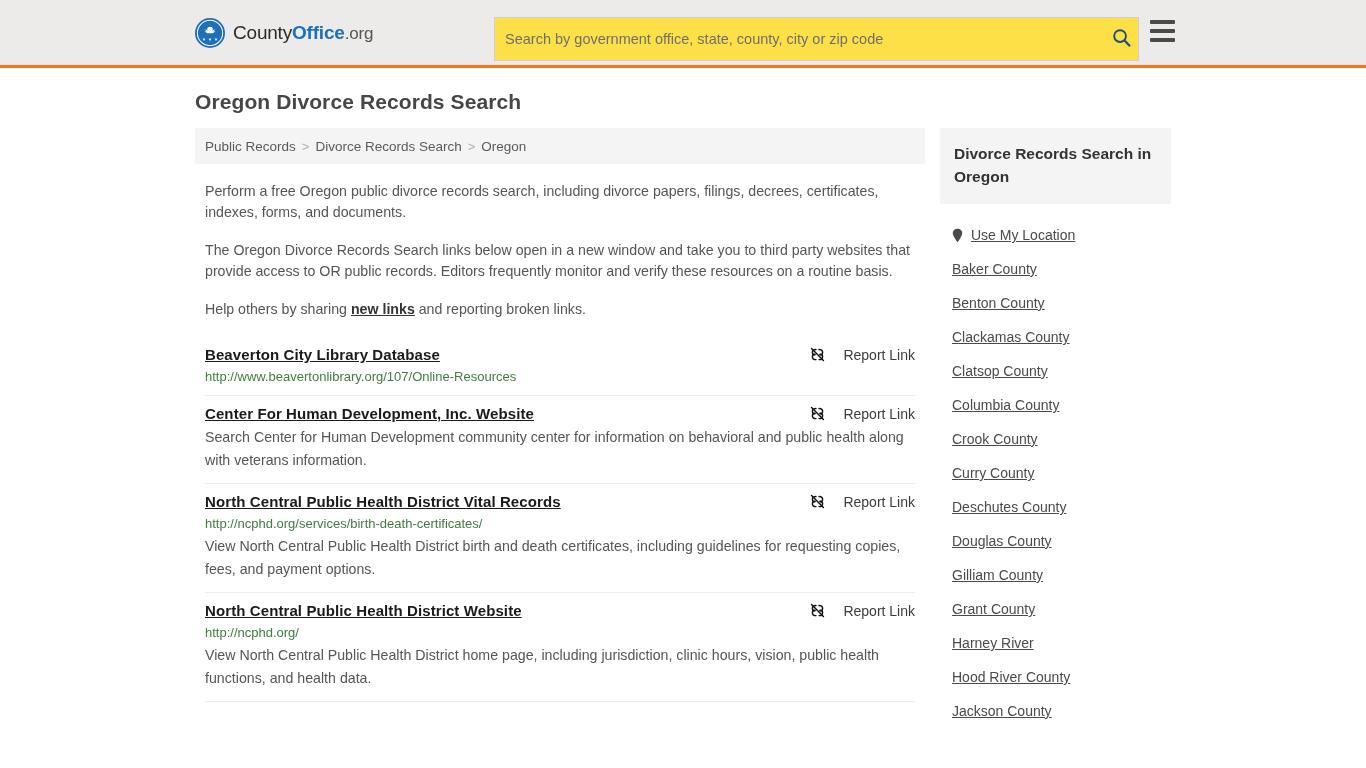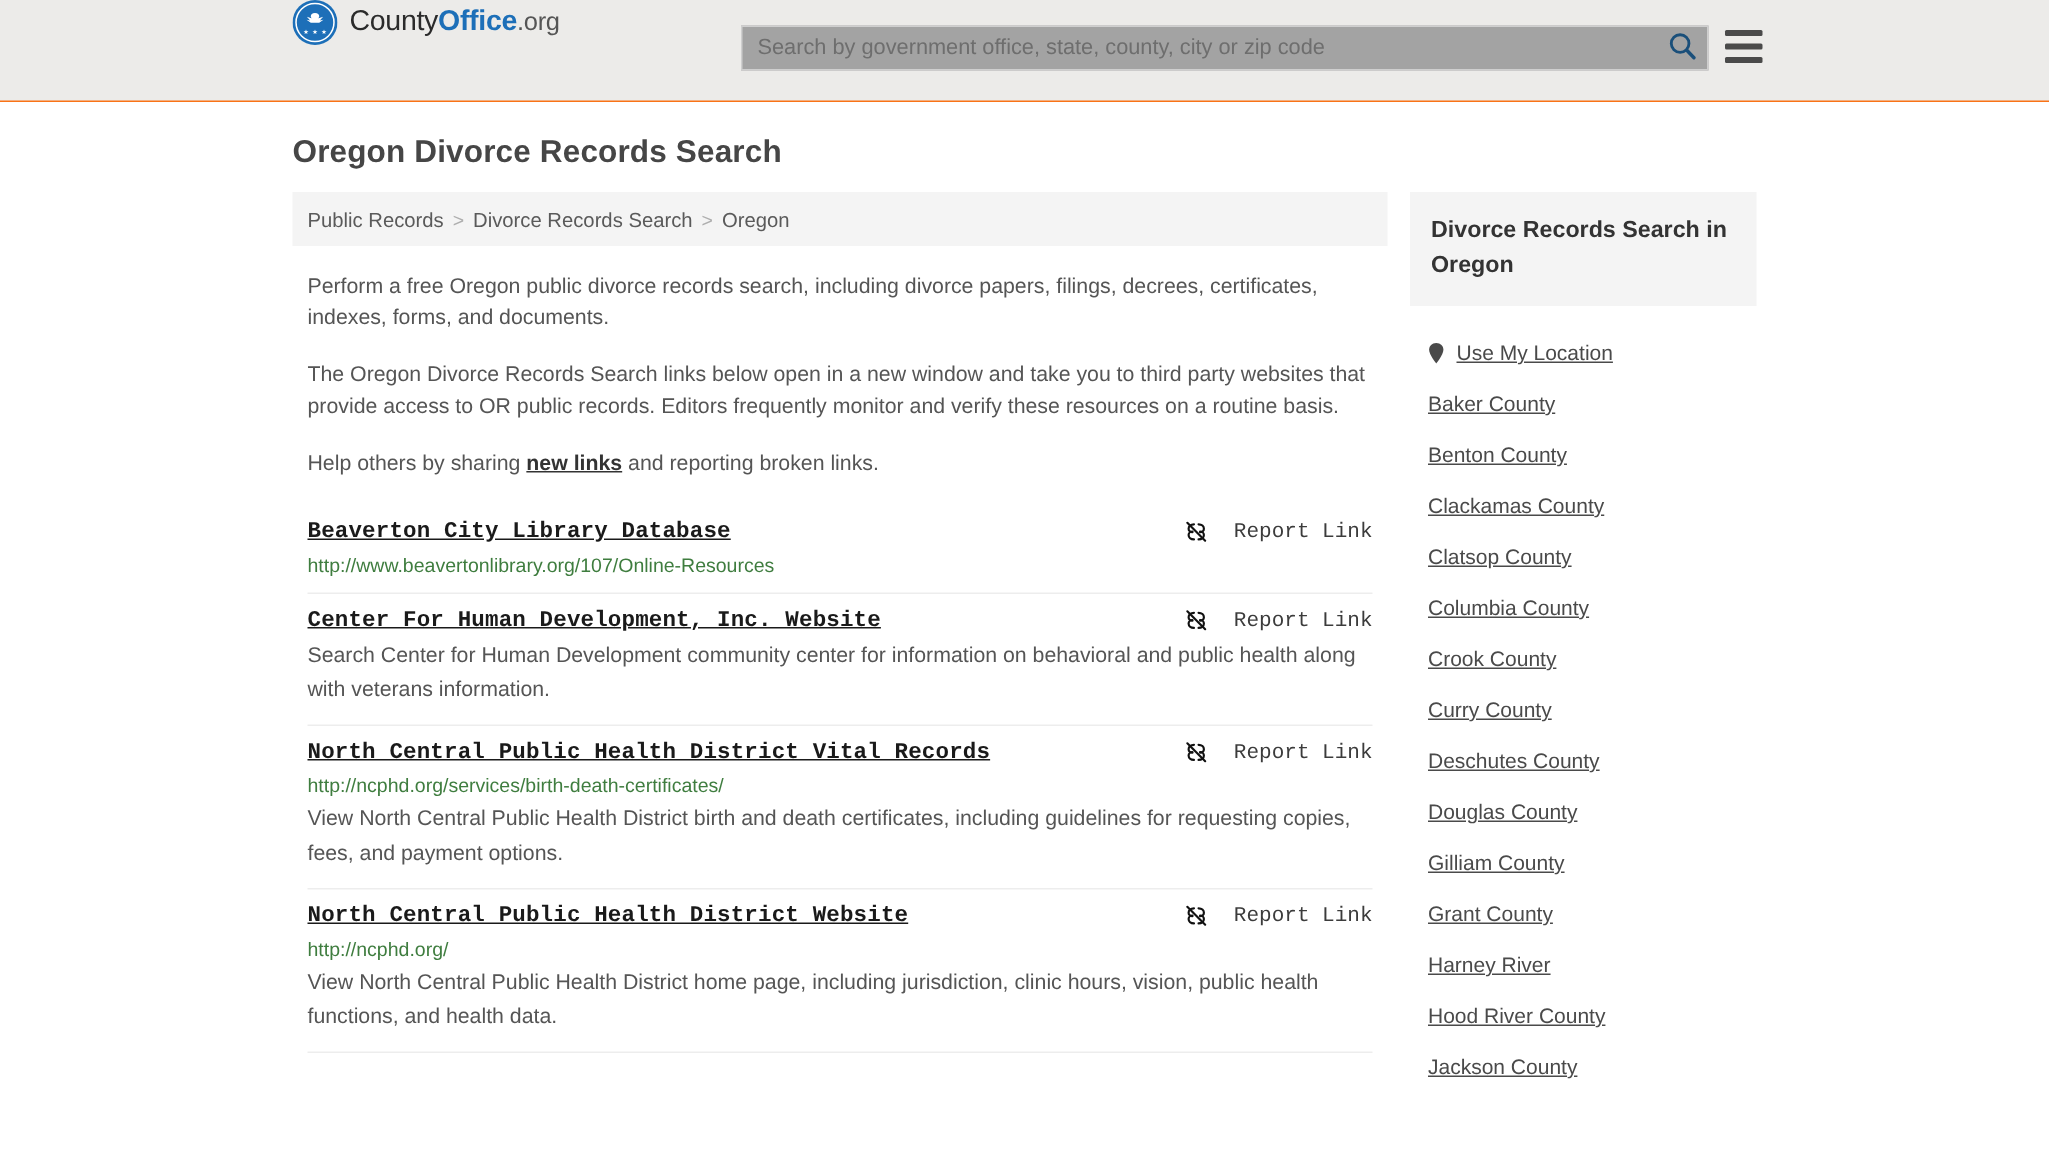--- a/index.html
+++ b/index.html
@@ -7,23 +7,23 @@
     width: 1366px; height: 768px;
     background: #ffffff;
     font-family: "Liberation Sans", sans-serif;
     overflow: hidden;
   }
 
   
   .site-header {
     height: 68px;
     background: #ecebe9;
-    border-bottom: 1px solid #f97316;
-    display: flex;
-    align-items: flex-start;
+    border-bottom: 3px solid #f97316;
+    display: flex;
+    align-items: center;
     position: relative;
   }
   .logo-wrap {
     display: flex;
     align-items: center;
     margin-left: 195px;
     gap: 8px;
     text-decoration: none;
   }
   .logo-mark { width: 30px; height: 30px; display: block; }
@@ -34,24 +34,24 @@
     white-space: nowrap;
   }
   .logo-text .b { font-weight: bold; color: #1d6fb8; }
   .logo-text .o { color: #555; font-size: 17px; }
 
   .search-wrap {
     position: absolute;
     left: 494px;
     top: 17px;
     width: 645px;
-    height: 30px;
-    display: flex;
-    align-items: center;
-    background: #a3a3a3;
+    height: 44px;
+    display: flex;
+    align-items: center;
+    background: #fde047;
     border: 1px solid #cfcfcf;
   }
   .search-input {
     flex: 1;
     border: 0;
     outline: 0;
     height: 28px;
     padding: 0 10px;
     font-size: 14.5px;
     color: #333;
@@ -126,21 +126,20 @@
   .results { margin-top: 17px; padding: 0 10px; }
   .result {
     border-bottom: 1px solid #ededed;
     padding: 9px 0 11px 0;
   }
   .result:last-child { border-bottom: 0; }
   .result-top {
     display: flex;
     align-items: center;
     justify-content: space-between;
-    font-family: Liberation Mono, monospace;
   }
   .result-title {
     font-size: 15px;
     font-weight: bold;
     color: #1a1a1a;
     text-decoration: underline;
     letter-spacing: 0.1px;
   }
   .report-link {
     display: flex;

